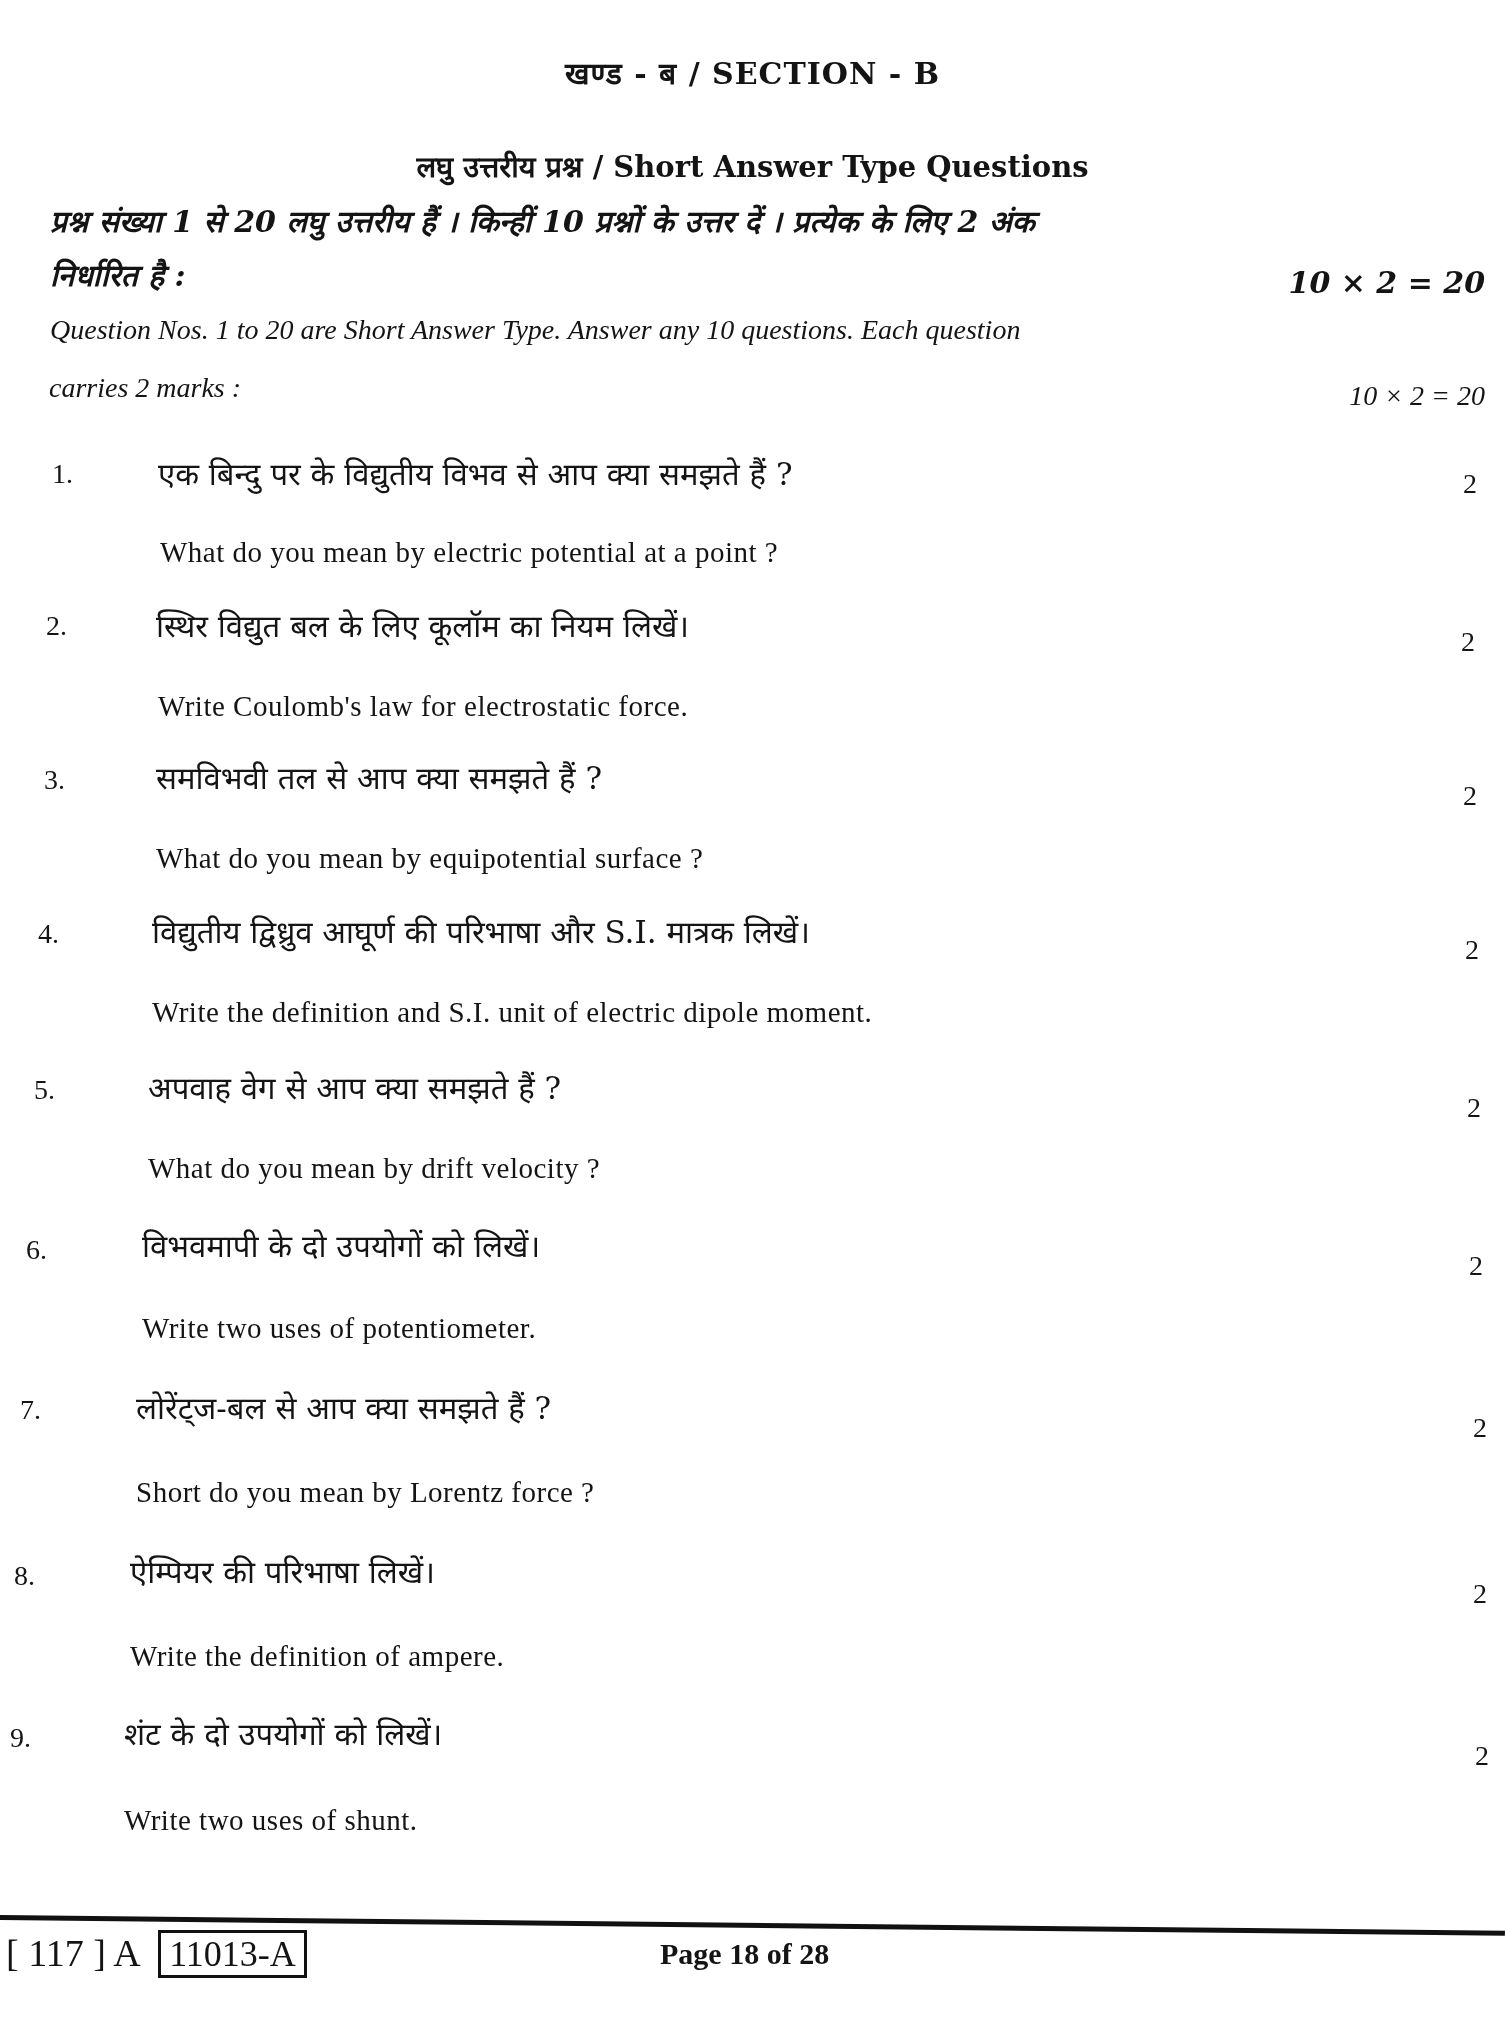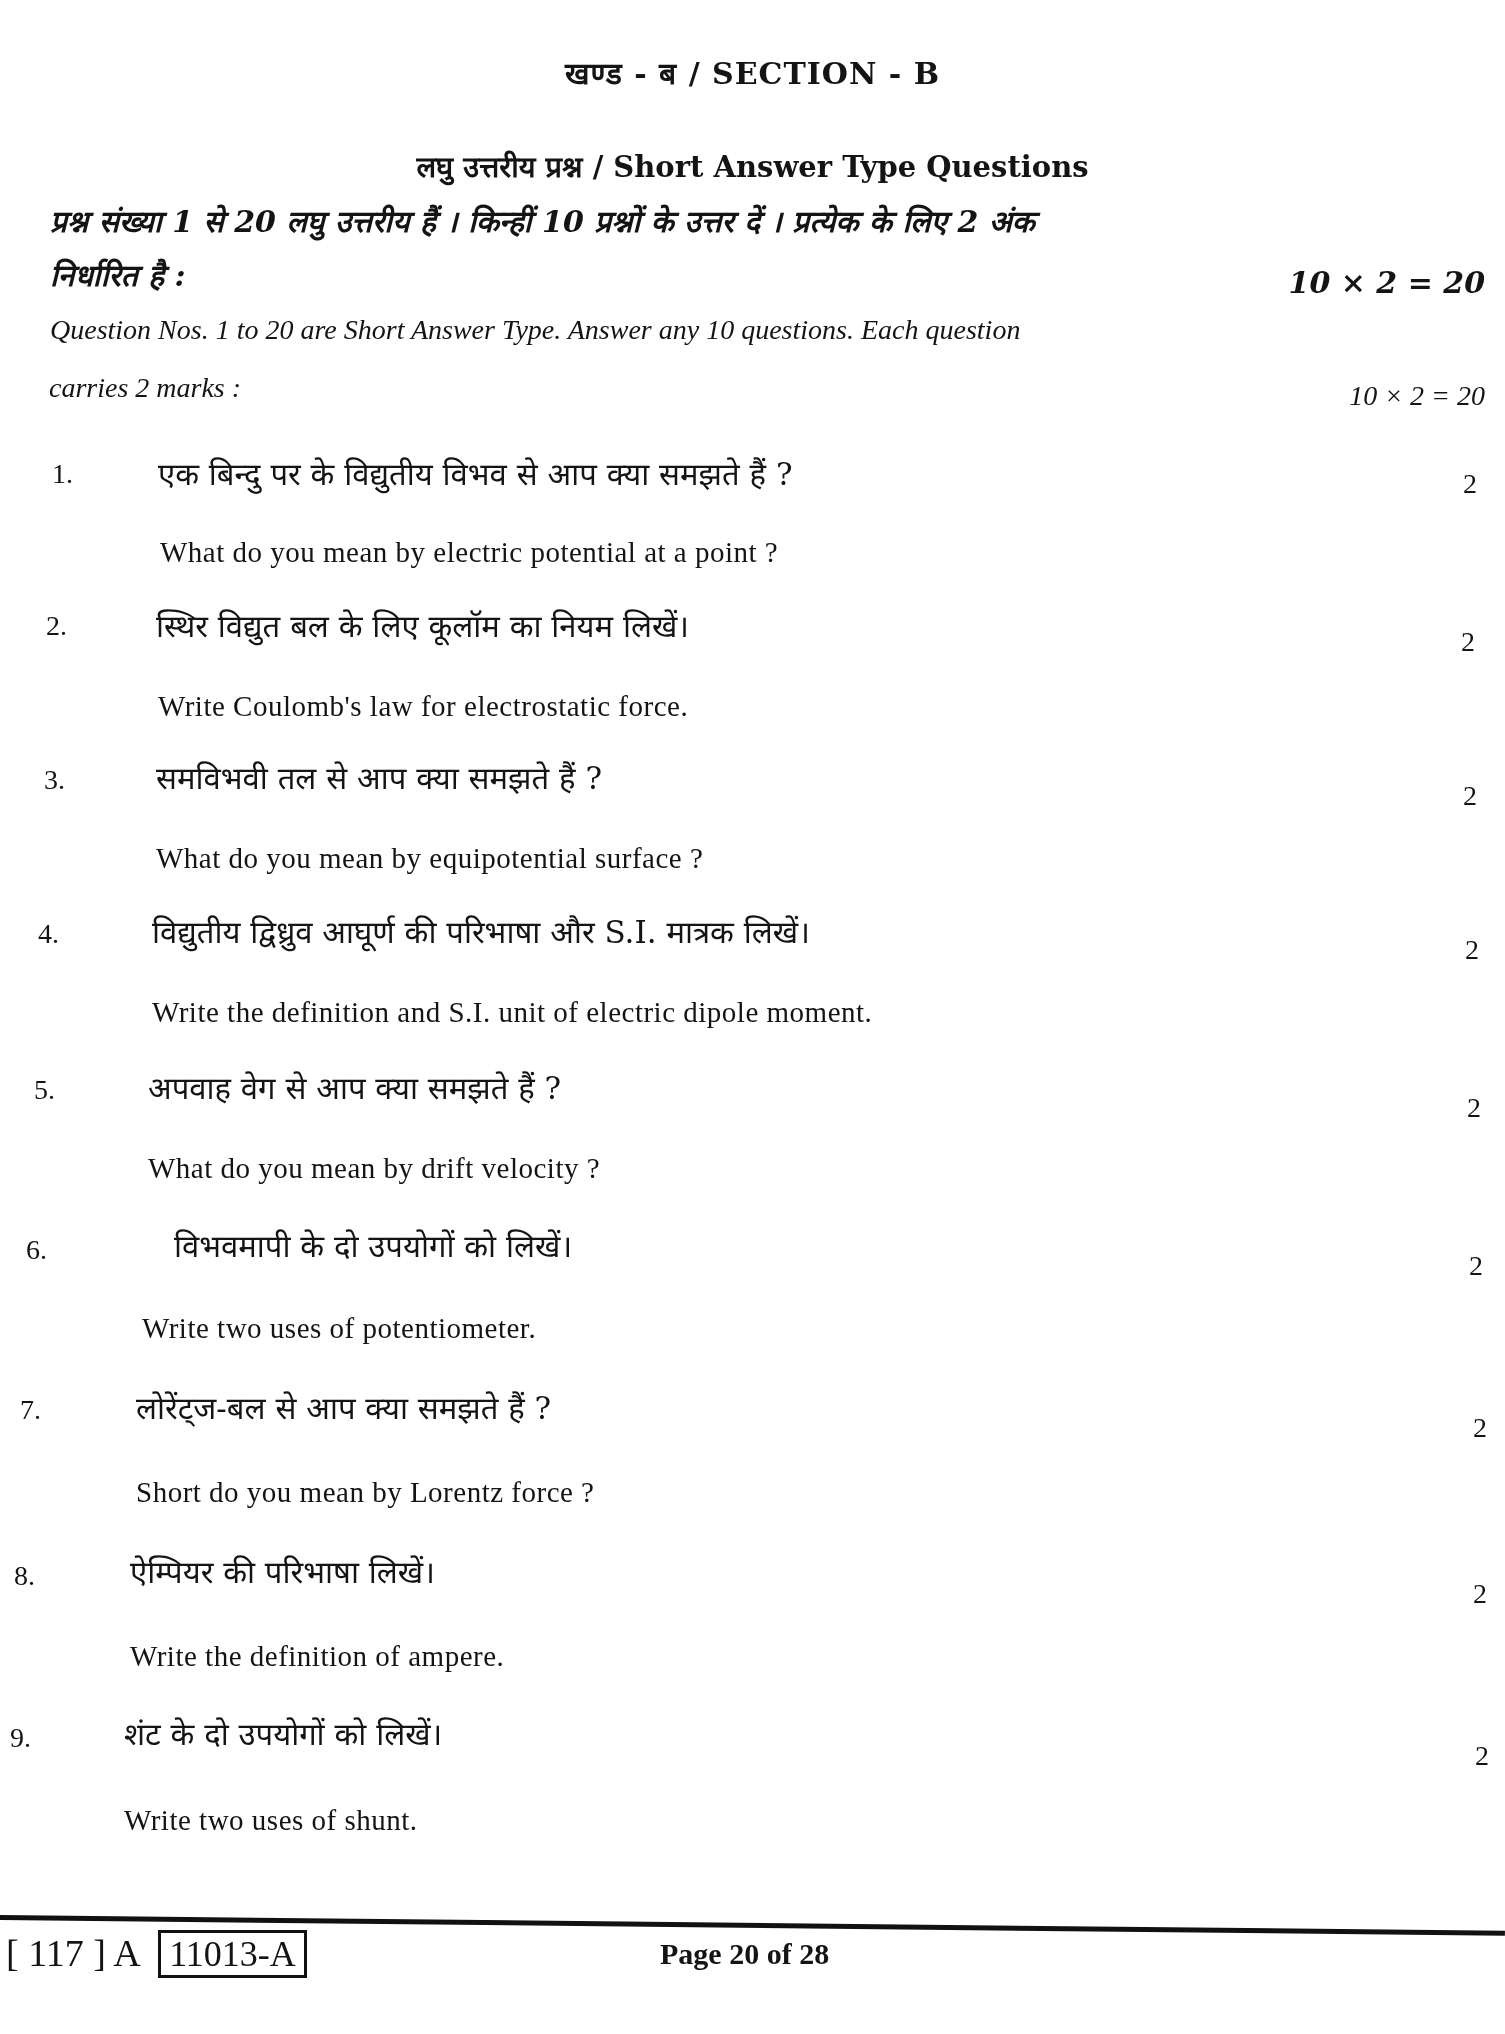--- a/index.html
+++ b/index.html
@@ -70,21 +70,21 @@
 
 <div>
   <div class="abs qnum" style="top:1074px;left:34px;">5.</div>
   <div class="abs qhi" style="top:1066px;left:148px;">अपवाह वेग से आप क्या समझते हैं ?</div>
   <div class="abs qmark" style="top:1092px;right:24px;">2</div>
   <div class="abs qen" style="top:1152px;left:148px;">What do you mean by drift velocity ?</div>
 </div>
 
 <div>
   <div class="abs qnum" style="top:1234px;left:26px;">6.</div>
-  <div class="abs qhi" style="top:1224px;left:142px;margin-left:32px;">विभवमापी के दो उपयोगों को लिखें।</div>
+  <div class="abs qhi" style="top:1224px;left:142px;">विभवमापी के दो उपयोगों को लिखें।</div>
   <div class="abs qmark" style="top:1250px;right:22px;">2</div>
   <div class="abs qen" style="top:1312px;left:142px;">Write two uses of potentiometer.</div>
 </div>
 
 <div>
   <div class="abs qnum" style="top:1394px;left:20px;">7.</div>
   <div class="abs qhi" style="top:1386px;left:136px;">लोरेंट्ज-बल से आप क्या समझते हैं ?</div>
   <div class="abs qmark" style="top:1412px;right:18px;">2</div>
   <div class="abs qen" style="top:1476px;left:136px;">Short do you mean by Lorentz force ?</div>
 </div>
@@ -101,13 +101,13 @@
   <div class="abs qhi" style="top:1712px;left:124px;">शंट के दो उपयोगों को लिखें।</div>
   <div class="abs qmark" style="top:1740px;right:16px;">2</div>
   <div class="abs qen" style="top:1804px;left:124px;">Write two uses of shunt.</div>
 </div>
 
 <div class="footer-line"></div>
 <div class="abs footer-left">
   <span>[ 117 ] A</span>
   <span class="code-box">11013-A</span>
 </div>
-<div class="abs page-info">Page 20 of 28</div>
+<div class="abs page-info">Page 18 of 28</div>
 
 </body></html>

